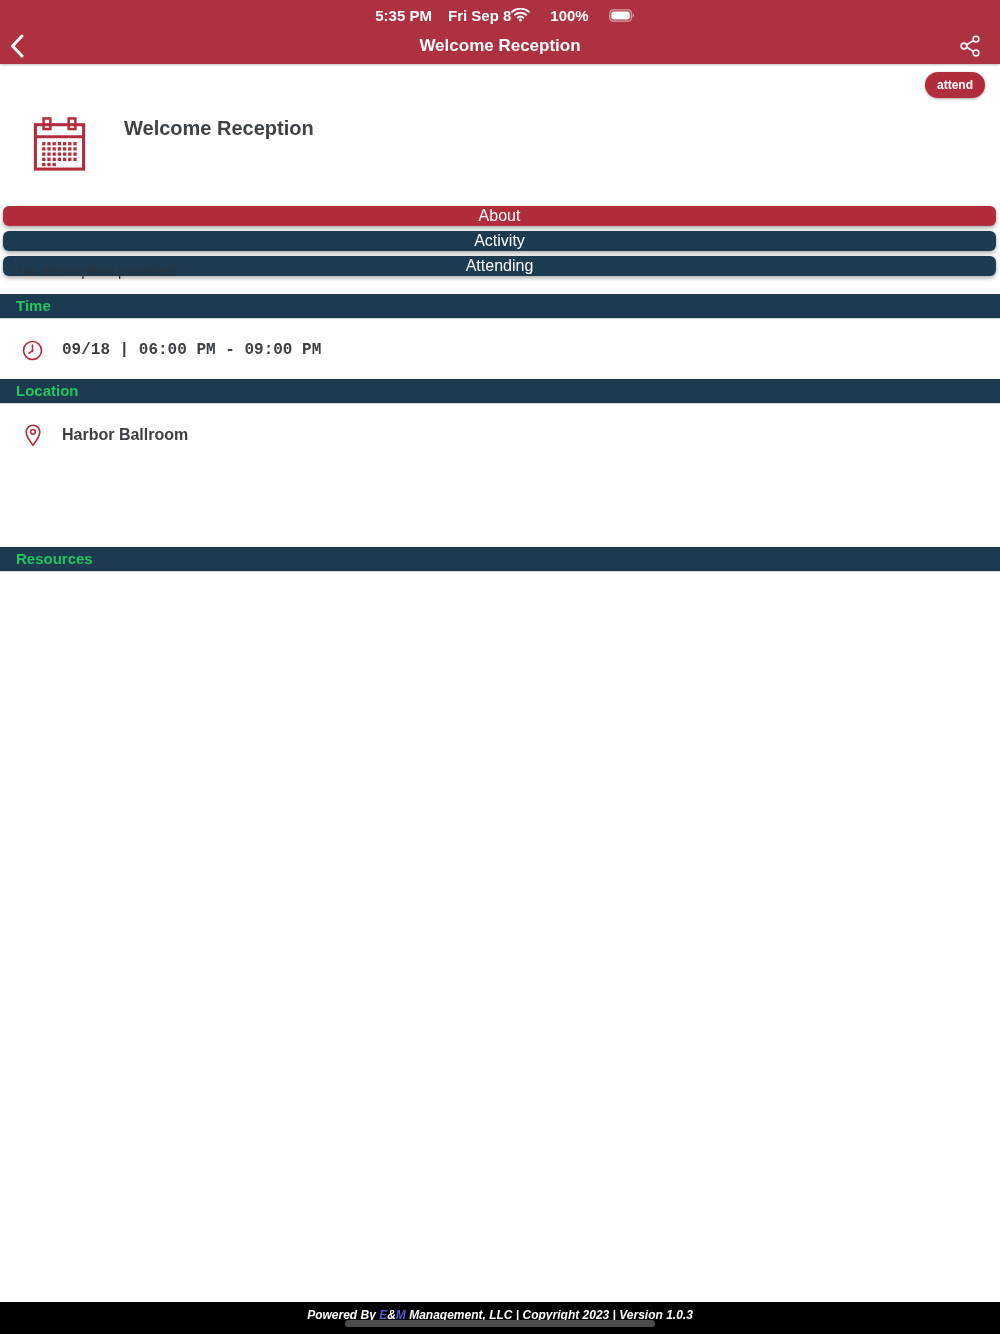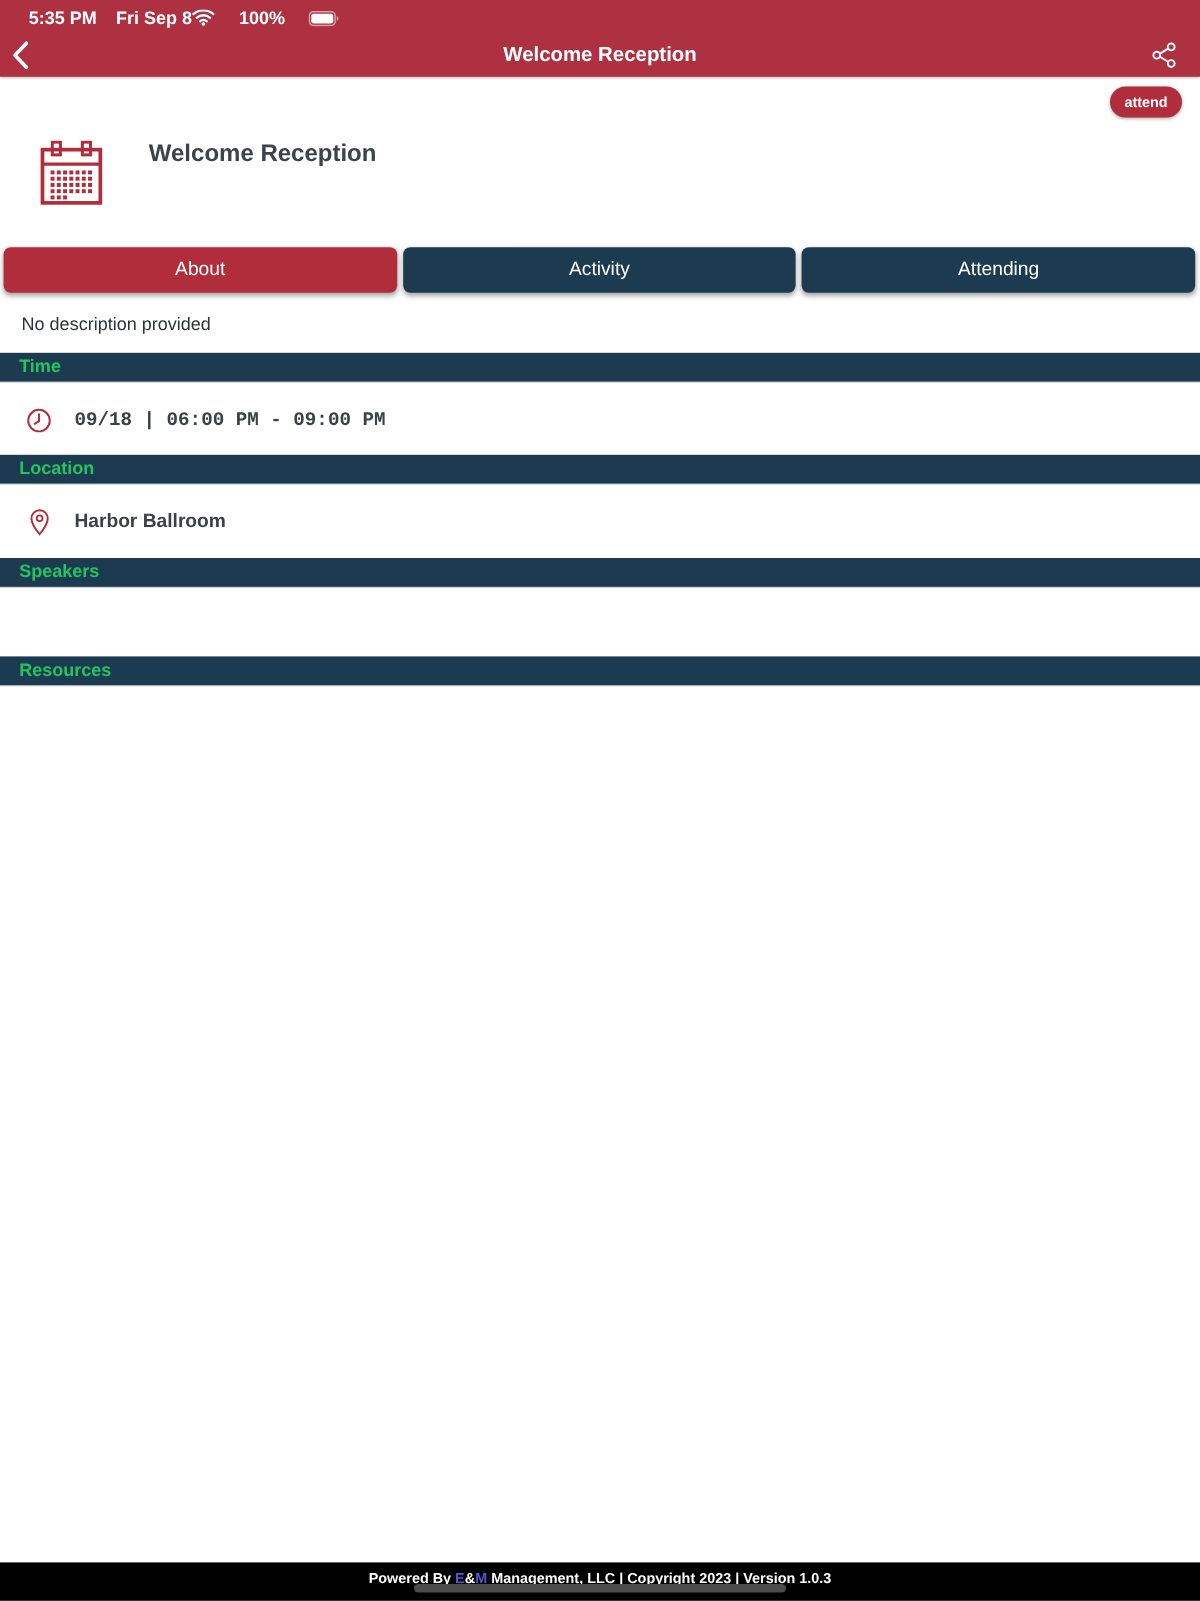--- a/index.html
+++ b/index.html
@@ -13,21 +13,21 @@
 
   
   .app-header{
     position:absolute;top:0;left:0;right:0;height:64px;
     background:#ad3140;
     box-shadow:0 1px 2px rgba(0,0,0,0.25);
     color:#ffffff;
   }
   .status-bar{
     position:absolute;top:0;left:0;right:0;height:28px;
-    display:flex;align-items:center;justify-content:flex-start;
+    display:flex;align-items:center;justify-content:center;
     padding:2px 14px 0 24px;box-sizing:border-box;
     font-size:15px;font-weight:bold;
   }
   .status-left{display:flex;align-items:center;gap:16px;}
   .status-right{display:flex;align-items:center;gap:20px;}
   .nav-bar{position:absolute;top:28px;left:0;right:0;height:36px;}
   .back-btn{
     position:absolute;left:10px;top:2px;width:34px;height:32px;
     background:transparent;border:none;cursor:pointer;padding:0;
     display:flex;align-items:center;justify-content:flex-start;
@@ -55,21 +55,21 @@
   
   .calendar-icon{position:absolute;left:33px;top:117px;width:53px;height:54px;}
   .event-title{
     position:absolute;left:124px;top:117px;margin:0;
     font-size:20px;font-weight:bold;color:#3d4347;
   }
 
   
   .tab-bar{
     position:absolute;top:206px;left:3px;right:4px;height:38px;
-    display:flex;gap:5px;
+    display:flex;gap:5px;flex-direction:column;
   }
   .tab{
     flex:1;border:none;border-radius:6px;cursor:pointer;
     background:#1c3a50;color:#ffffff;
     font-family:inherit;font-size:16px;
     box-shadow:0 2px 4px rgba(0,0,0,0.35);
   }
   .tab.active{background:#b22d3b;}
 
   
@@ -98,21 +98,21 @@
     font-size:16px;font-weight:bold;color:#3c4145;
   }
 
   
   .app-footer{
     position:absolute;left:0;right:0;top:1302px;height:32px;
     background:#000000;color:#ffffff;
   }
   .footer-text{
     position:absolute;left:0;right:0;top:6px;text-align:center;
-    font-size:12px;font-weight:bold;white-space:pre;
+    font-size:12px;font-weight:bold;white-space:pre;font-style:italic;
   }
   .brand{color:#5558d6;}
   .home-indicator{
     position:absolute;left:50%;transform:translateX(-50%);
     top:1320px;width:310px;height:7px;border-radius:4px;
     background:#4c4c4c;cursor:grab;
   }
   svg{display:block;}
 </style>
 </head>
@@ -237,21 +237,20 @@
   <div class="info-row row-location">
     <span class="row-icon" style="left:25px;">
       <svg width="16" height="23" viewBox="0 0 16 23">
         <path d="M8 1.2 C4.2 1.2 1.2 4.2 1.2 8 c0 4.8 6.8 13.2 6.8 13.2 s6.8-8.4 6.8-13.2 c0-3.8-3-6.8-6.8-6.8 z" fill="none" stroke="#b22d3b" stroke-width="1.6"></path>
         <circle cx="8" cy="7.8" r="2.4" fill="none" stroke="#b22d3b" stroke-width="1.5"></circle>
       </svg>
     </span>
     <span class="row-text">Harbor Ballroom</span>
   </div>
 
-  <div class="section-bar sh-speakers">Speakers</div>
 
   <div class="section-bar sh-resources">Resources</div>
 
   <footer class="app-footer">
     <div class="footer-text"><span>Powered By </span><span class="brand">E</span><span>&amp;</span><span class="brand">M</span><span> Management, LLC | Copyright 2023 | Version 1.0.3</span></div>
   </footer>
   <div class="home-indicator"></div>
 
 </div>
 

